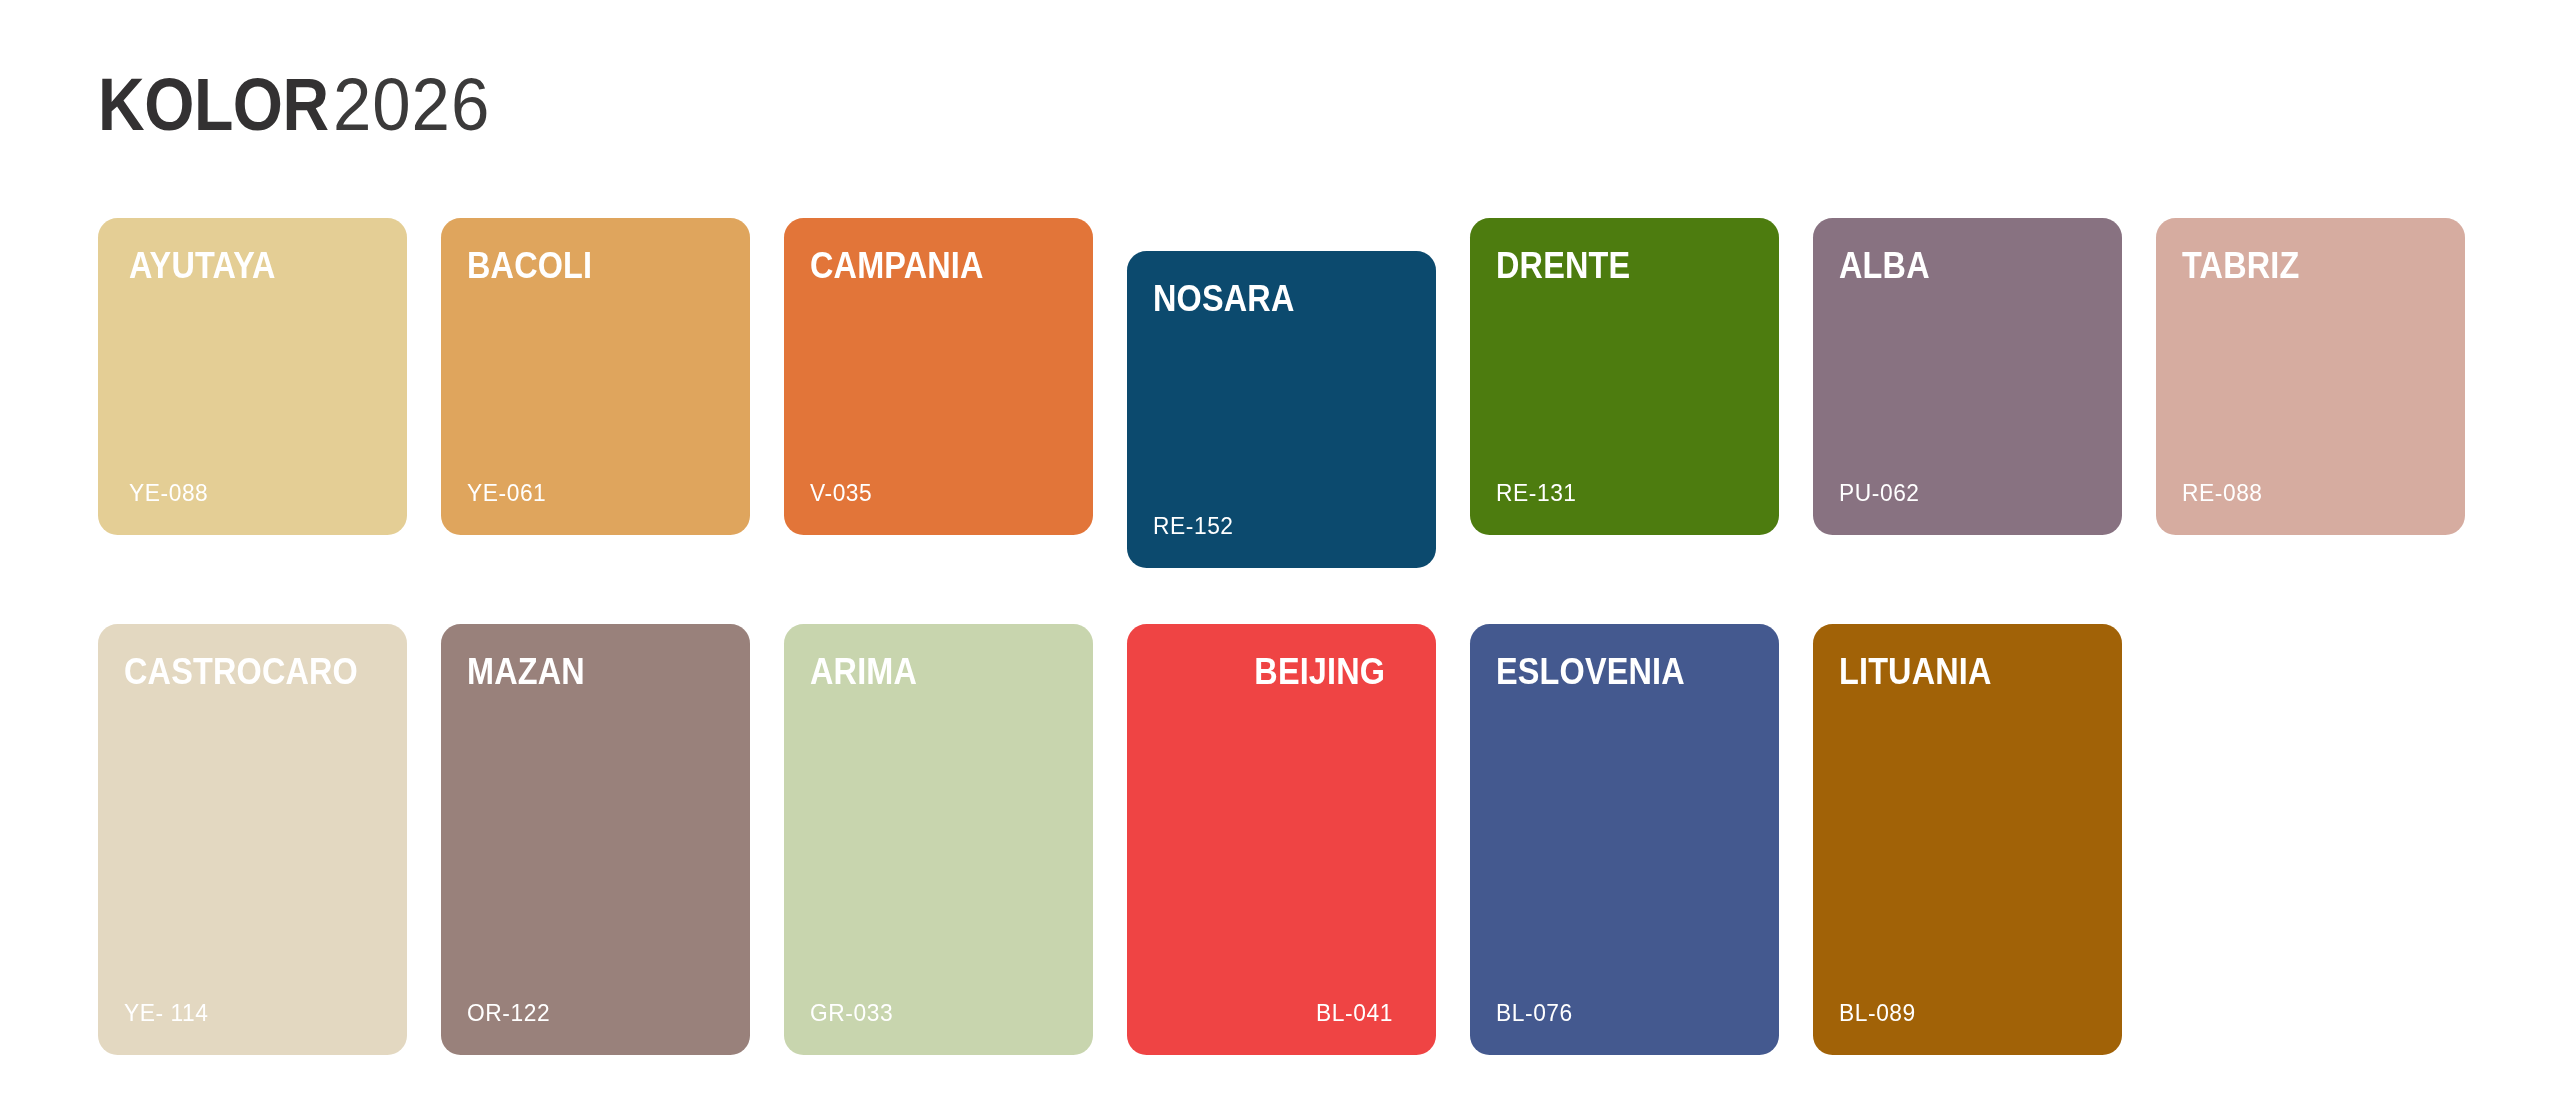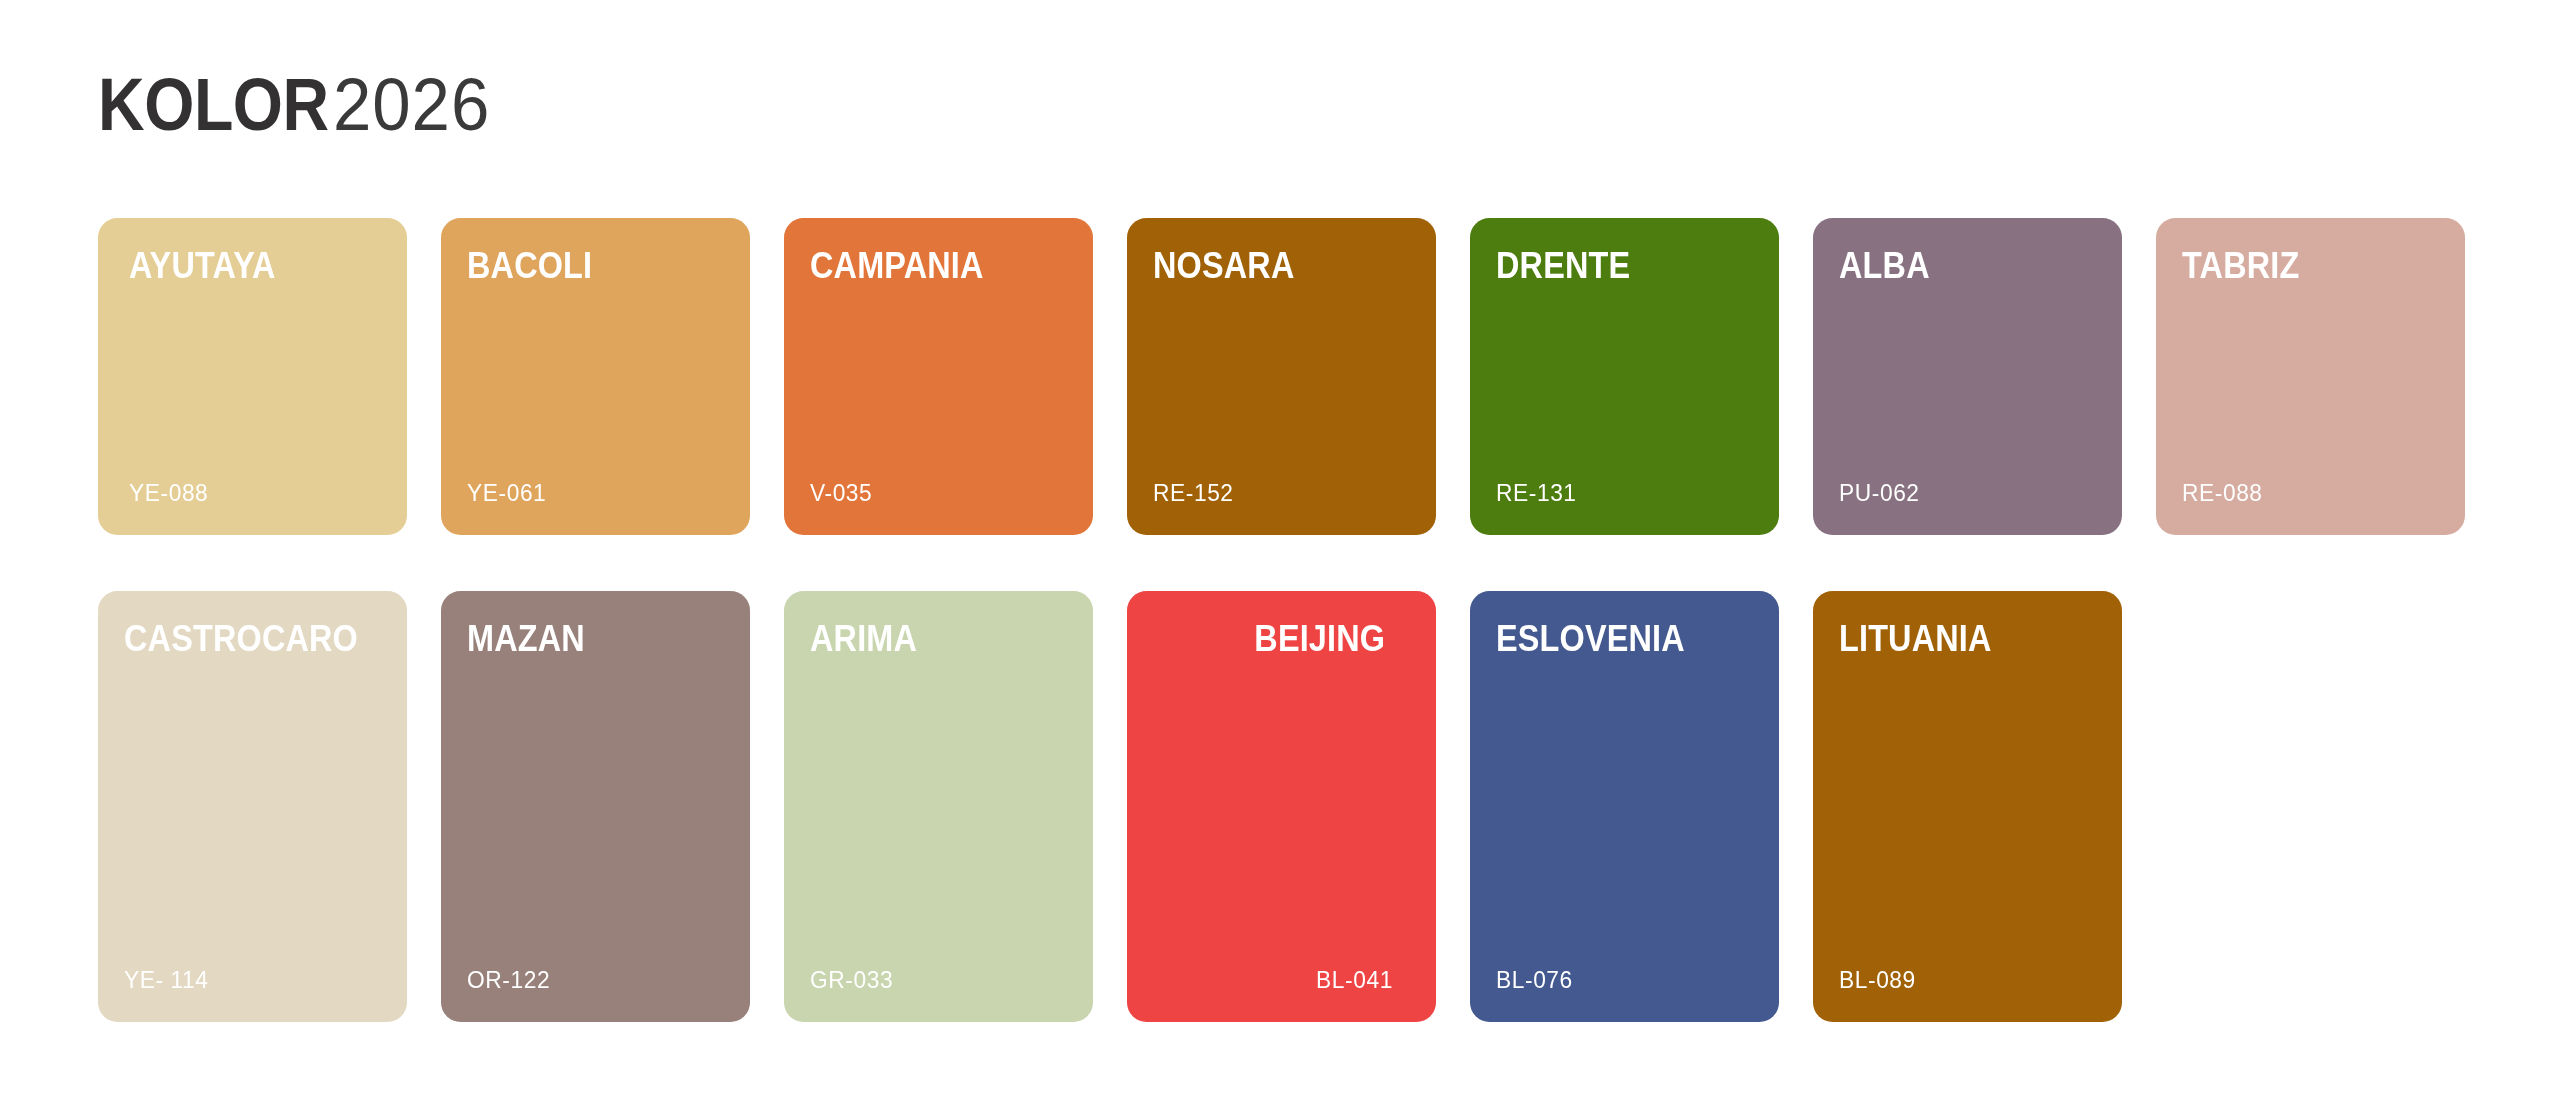--- a/index.html
+++ b/index.html
@@ -122,21 +122,21 @@
         <span class="swatch-code">YE-088</span>
       </div>
       <div class="swatch" style="background-color: rgb(223, 165, 93);">
         <span class="swatch-name">BACOLI</span>
         <span class="swatch-code">YE-061</span>
       </div>
       <div class="swatch" style="background-color: rgb(226, 117, 57);">
         <span class="swatch-name">CAMPANIA</span>
         <span class="swatch-code">V-035</span>
       </div>
-      <div class="swatch" style="background-color: #a16207;">
+      <div class="swatch" style="background-color: #0c4a6e; margin-top: 33px;">
         <span class="swatch-name">NOSARA</span>
         <span class="swatch-code">RE-152</span>
       </div>
       <div class="swatch" style="background-color: #4d7c0f; gap: 12px;">
         <span class="swatch-name">DRENTE</span>
         <span class="swatch-code">RE-131</span>
       </div>
       <div class="swatch" style="background-color: rgb(136, 114, 129);">
         <span class="swatch-name">ALBA</span>
         <span class="swatch-code">PU-062</span>

